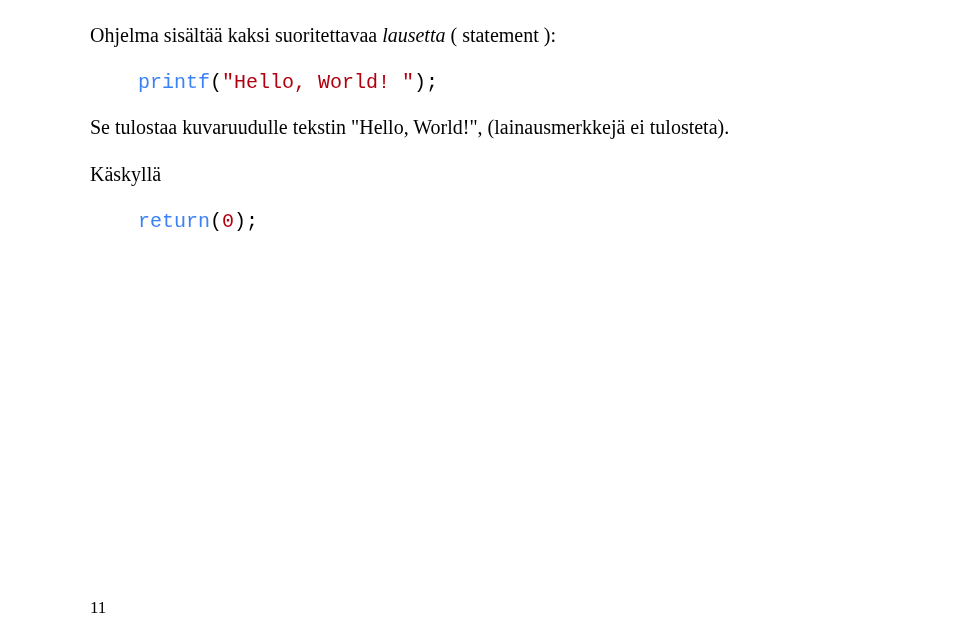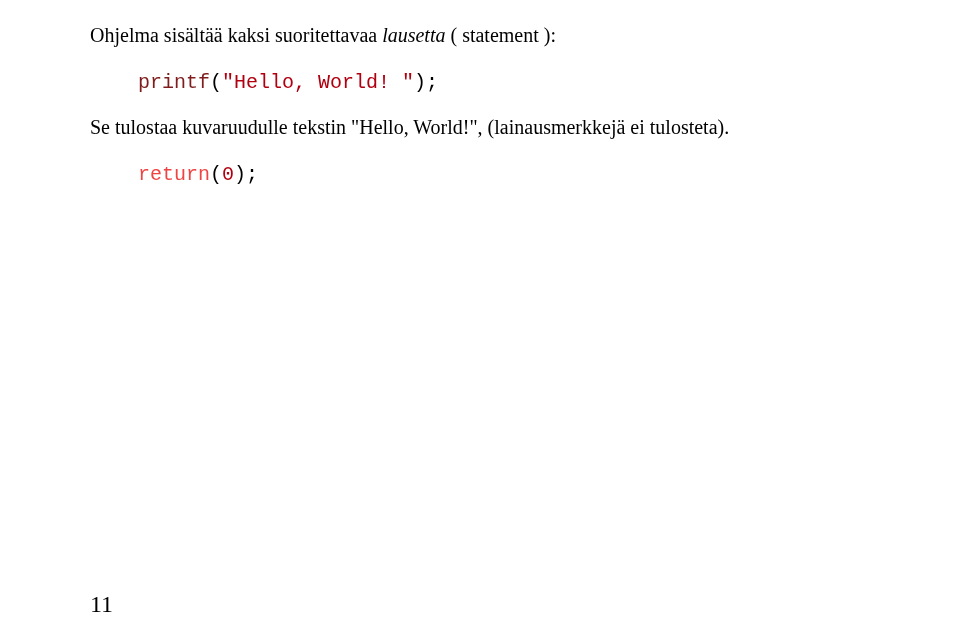--- a/index.html
+++ b/index.html
@@ -25,46 +25,49 @@
     font-style: italic;
   }
   .code-block {
     font-family: "Courier New", Courier, monospace;
     font-size: 20px;
     white-space: pre;
     margin: 0 0 18px 0;
     padding-left: 48px;
     color: #000;
   }
-  .kw-blue { color: #ef4444; }
-  .func-brown { color: #7f1d1d; }
+  .kw-blue { color: #3b82f6; }
+  .func-brown { color: #3b82f6; }
   .str-red { color: #b00010; }
   .num-red { color: #b00010; }
   .page-num {
     position: absolute;
     left: 90px;
     bottom: 22px;
-    font-size: 24px;
+    font-size: 17px;
   }
 </style>
 </head>
 <body>
 
 <div class="page">
 
   <p class="para">
     <span>Ohjelma sisältää kaksi suoritettavaa </span><span class="italic">lausetta</span><span> ( statement ):</span>
   </p>
 
   <div class="code-block"><span class="func-brown">printf</span><span>(</span><span class="str-red">"Hello, World! "</span><span>);</span></div>
 
   <p class="para">
     <span>Se tulostaa kuvaruudulle tekstin "Hello, World!", (lainausmerkkejä ei tulosteta).</span>
   </p>
 
+  <p class="para">
+    <span>Käskyllä</span>
+  </p>
 
   <div class="code-block"><span class="kw-blue">return</span><span>(</span><span class="num-red">0</span><span>);</span></div>
 
 
 
 </div>
 
 <div class="page-num">11</div>
 
 </body></html>

